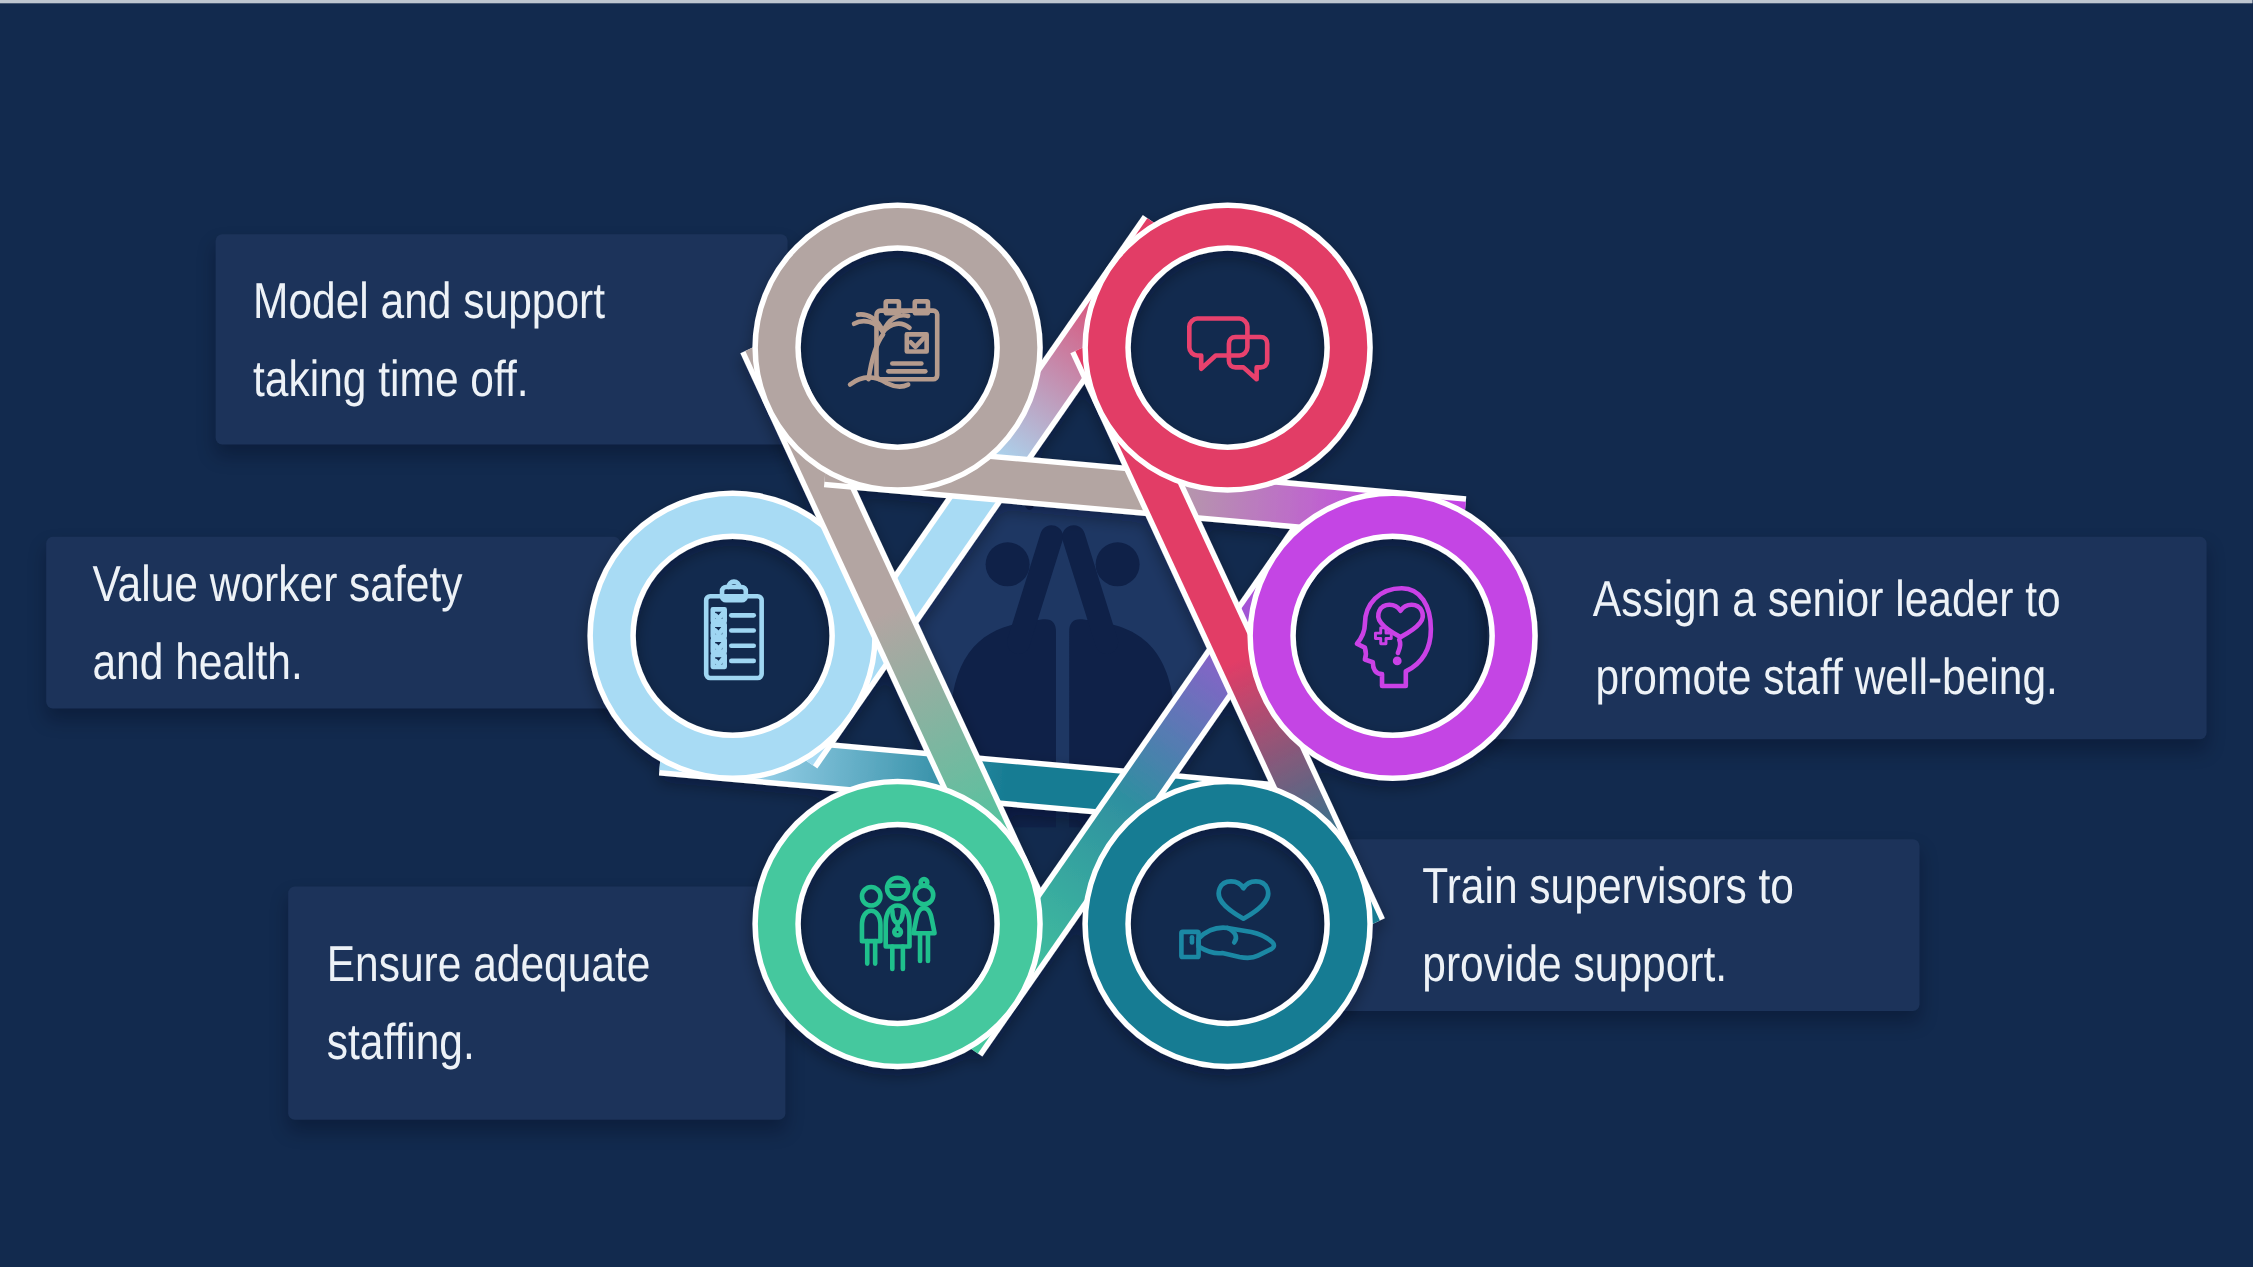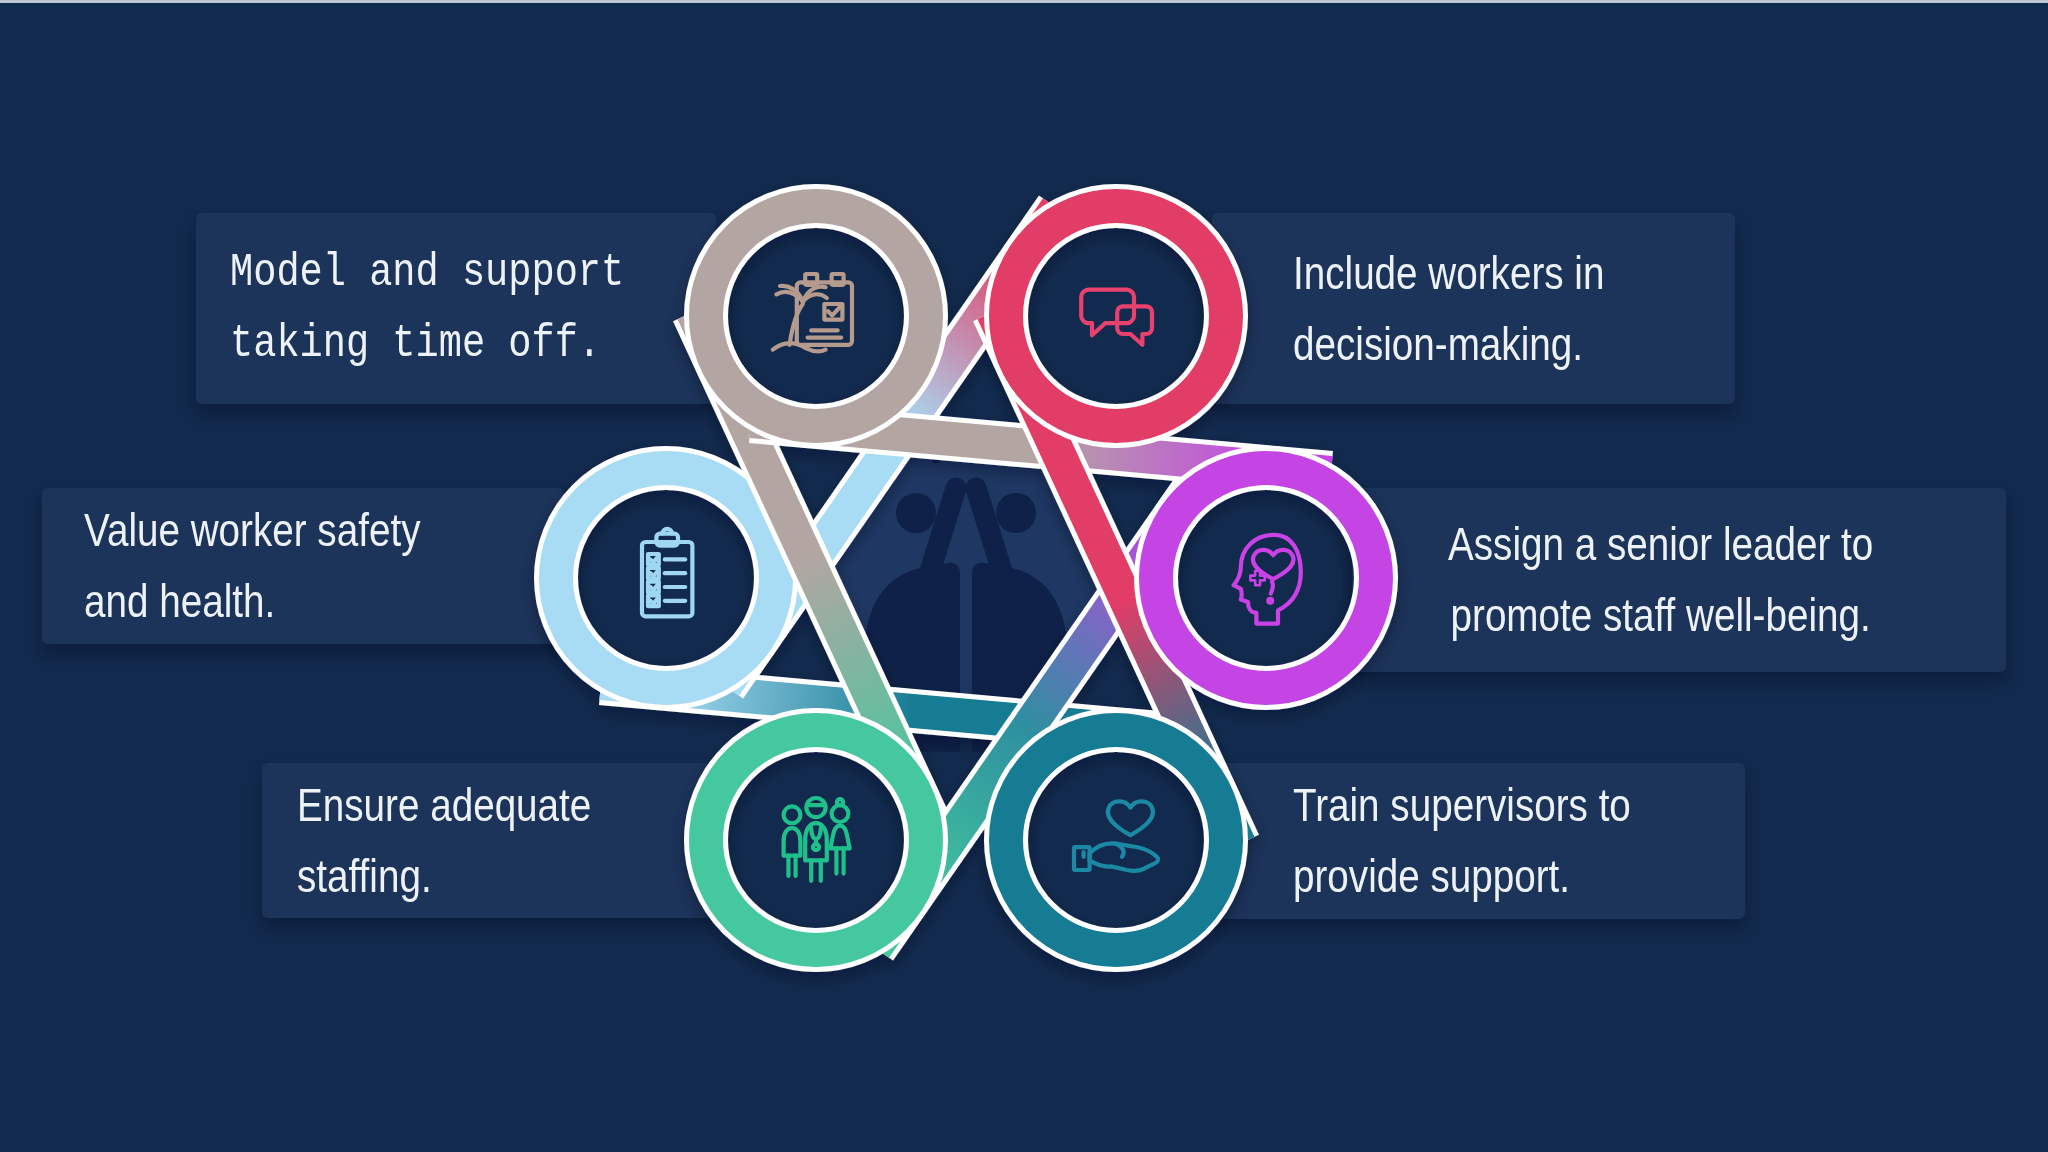--- a/index.html
+++ b/index.html
@@ -4,51 +4,45 @@
 <style>
   html,body{margin:0;padding:0;background:#122a4e;}
   .stage{position:relative;width:2048px;height:1152px;background:#122a4e;overflow:hidden;
          font-family:"Liberation Sans",sans-serif;}
   .top-edge{position:absolute;left:0;top:0;width:100%;height:3px;background:#dde2e8;opacity:.85;}
   .band{position:absolute;background:#1c335a;border-radius:6px;display:flex;align-items:center;
         box-shadow:0 10px 16px rgba(2,8,24,.30);}
   .band-text{color:#edf2f7;font-size:46px;line-height:71px;font-weight:400;
              transform:scaleX(.84);transform-origin:left center;white-space:nowrap;}
   .band-text span{display:block;}
-  .band-tl{left:196px;top:213px;width:520px;height:191px;font-family:Liberation Mono, monospace;}
+  .band-tl{left:196px;top:213px;width:520px;height:191px;}
   .band-tl .band-text{margin-left:34px;}
   .band-tr{left:1212px;top:213px;width:523px;height:191px;}
   .band-tr .band-text{margin-left:81px;}
   .band-ml{left:42px;top:488px;width:522px;height:156px;}
   .band-ml .band-text{margin-left:42px;}
   .band-mr{left:1352px;top:488px;width:654px;height:184px;text-align:center;}
   .band-mr .band-text{margin-left:96px;}
-  .band-bl{left:262px;top:763px;width:452px;height:155px;}
+  .band-bl{left:262px;top:806px;width:452px;height:212px;}
   .band-bl .band-text{margin-left:35px;}
   .band-br{left:1212px;top:763px;width:533px;height:156px;}
   .band-br .band-text{margin-left:81px;}
   svg.knot{position:absolute;left:0;top:0;}
   .ic{fill:none;stroke-width:3.5;stroke-linecap:round;stroke-linejoin:round;}
 </style>
 </head>
 <body>
 
 <div class="stage">
   <div class="top-edge"></div>
 
   <div class="band band-tl">
     <div class="band-text">
       <span>Model and support</span>
       <span>taking time off.</span>
-    </div>
-  </div>
-  <div class="band band-tr">
-    <div class="band-text">
-      <span>Include workers in</span>
-      <span>decision-making.</span>
     </div>
   </div>
   <div class="band band-ml">
     <div class="band-text">
       <span>Value worker safety</span>
       <span>and health.</span>
     </div>
   </div>
   <div class="band band-mr">
     <div class="band-text">

